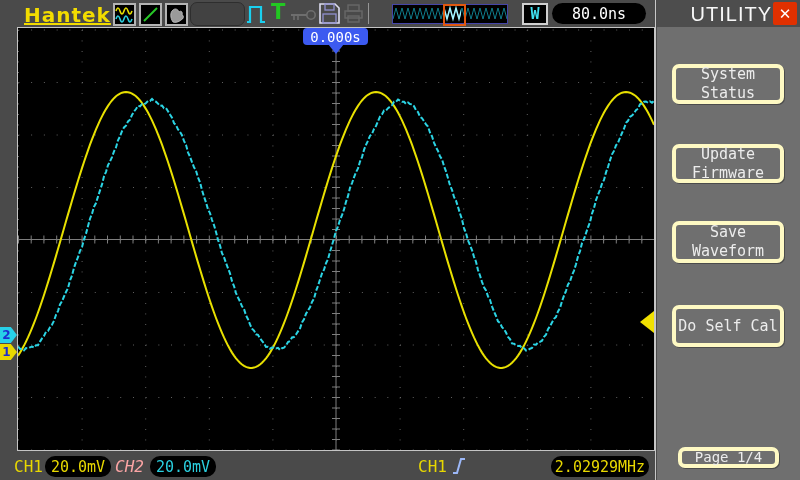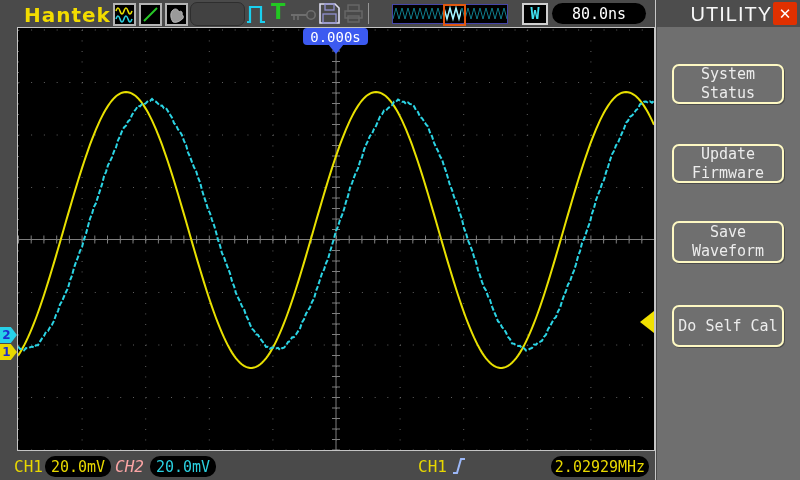--- a/index.html
+++ b/index.html
@@ -2,21 +2,21 @@
 <html><head>
 <meta charset="utf-8">
 <style>
   html,body{margin:0;padding:0;background:#222;}
   #app{position:relative;width:800px;height:480px;background:#4a4a4a;overflow:hidden;
        font-family:"DejaVu Sans Mono",monospace;}
 
   
   #topbar{position:absolute;left:0;top:0;width:657px;height:28px;}
   #logo{position:absolute;left:24px;top:3px;font:bold 20px "DejaVu Sans",sans-serif;
-        color:#f2dc00;letter-spacing:1px;}
+        color:#f2dc00;letter-spacing:1px;text-decoration:underline;}
   .ibox{position:absolute;top:3px;width:23px;height:23px;background:#000;
         border:2px solid #b4b4b4;box-sizing:border-box;}
   #icon-ch{left:113px;} #icon-slope{left:139px;} #icon-hand{left:165px;}
   #empty-box{position:absolute;left:190px;top:2px;width:53px;height:22px;
              border:1px solid #2e2e2e;border-radius:7px;background:#424242;}
   #icon-pulse{position:absolute;left:246px;top:2px;width:20px;height:22px;}
   #icon-T{position:absolute;left:271px;top:0px;font:bold 21px "DejaVu Sans",sans-serif;color:#22c822;}
   #icon-key{position:absolute;left:290px;top:7px;width:27px;height:13px;}
   #icon-floppy{position:absolute;left:318px;top:2px;width:23px;height:23px;}
   #icon-print{position:absolute;left:343px;top:3px;width:21px;height:21px;}
@@ -35,21 +35,21 @@
 
   
   #panel-divider{position:absolute;left:655px;top:0;width:1px;height:480px;background:#c8c8c8;}
   #sidebar{position:absolute;left:657px;top:0;width:143px;height:480px;background:#6f6f6f;}
   #sidebar-header{position:absolute;left:0;top:0;width:143px;height:27px;background:#4d4d4d;}
   #sidebar-title{position:absolute;left:0;top:3px;width:115px;text-align:right;
         color:#f8f8f8;font:20px "Liberation Sans",sans-serif;letter-spacing:1px;}
   #close-btn{position:absolute;right:3px;top:2px;width:24px;height:23px;background:#e03000;
         color:#fff;font:bold 15px "DejaVu Sans",sans-serif;display:flex;align-items:center;
         justify-content:center;border-radius:2px;cursor:pointer;}
-  .menu-btn{position:absolute;left:15px;width:112px;border:2px solid #fef9c3;border-radius:7px;
+  .menu-btn{position:absolute;left:15px;width:112px;border:4px solid #fef9c3;border-radius:7px;
         color:#ececec;font:15px/19px "DejaVu Sans Mono",monospace;display:flex;
         flex-direction:column;align-items:center;justify-content:center;text-align:center;
         box-shadow:1px 1px 0 rgba(30,30,30,.45);cursor:pointer;box-sizing:border-box;}
   .menu-btn span:empty{display:none;}
   #btn-system{top:64px;height:40px;}
   #btn-update{top:144px;height:39px;}
   #btn-save{top:221px;height:42px;}
   #btn-cal{top:305px;height:42px;}
   #btn-page{top:447px;left:21px;width:101px;height:21px;font-size:14px;}
 
@@ -193,20 +193,24 @@
       <span>Firmware</span>
     </div>
     <div class="menu-btn" id="btn-cal">
       <span>Do Self Cal</span>
 
     </div>
     <div class="menu-btn" id="btn-save">
       <span>Save</span>
       <span>Waveform</span>
     </div>
+    <div class="menu-btn" id="btn-page">
+      <span>Page 1/4</span>
+
+    </div>
   </div>
 
   <div id="bottombar">
     <div class="chlabel" id="ch1-label">CH1</div>
     <div class="pill" id="ch1-pill">20.0mV</div>
     <div class="chlabel" id="ch2-label">CH2</div>
     <div class="pill" id="ch2-pill">20.0mV</div>
     <div class="chlabel" id="trig-src">CH1</div>
     <svg id="edge-icon" width="14" height="20">
       <polyline points="1,17 5,17 9,3 13,3" stroke="#9cb8f8" stroke-width="2" fill="none"></polyline>

